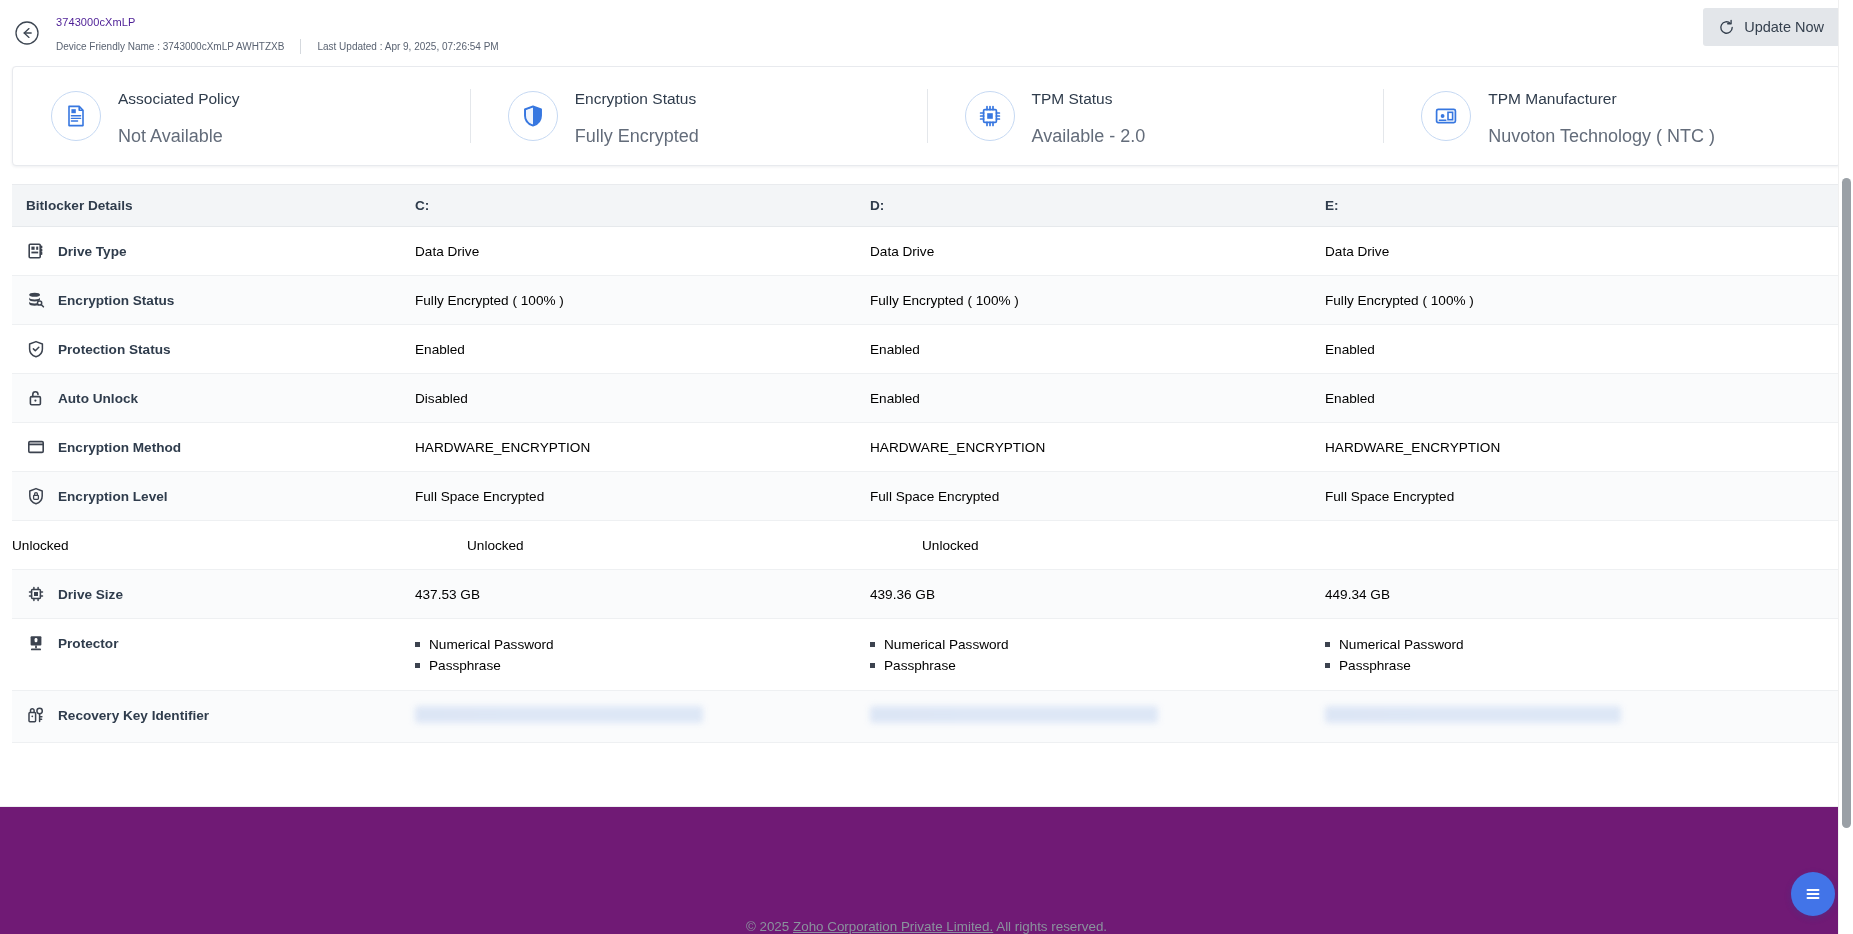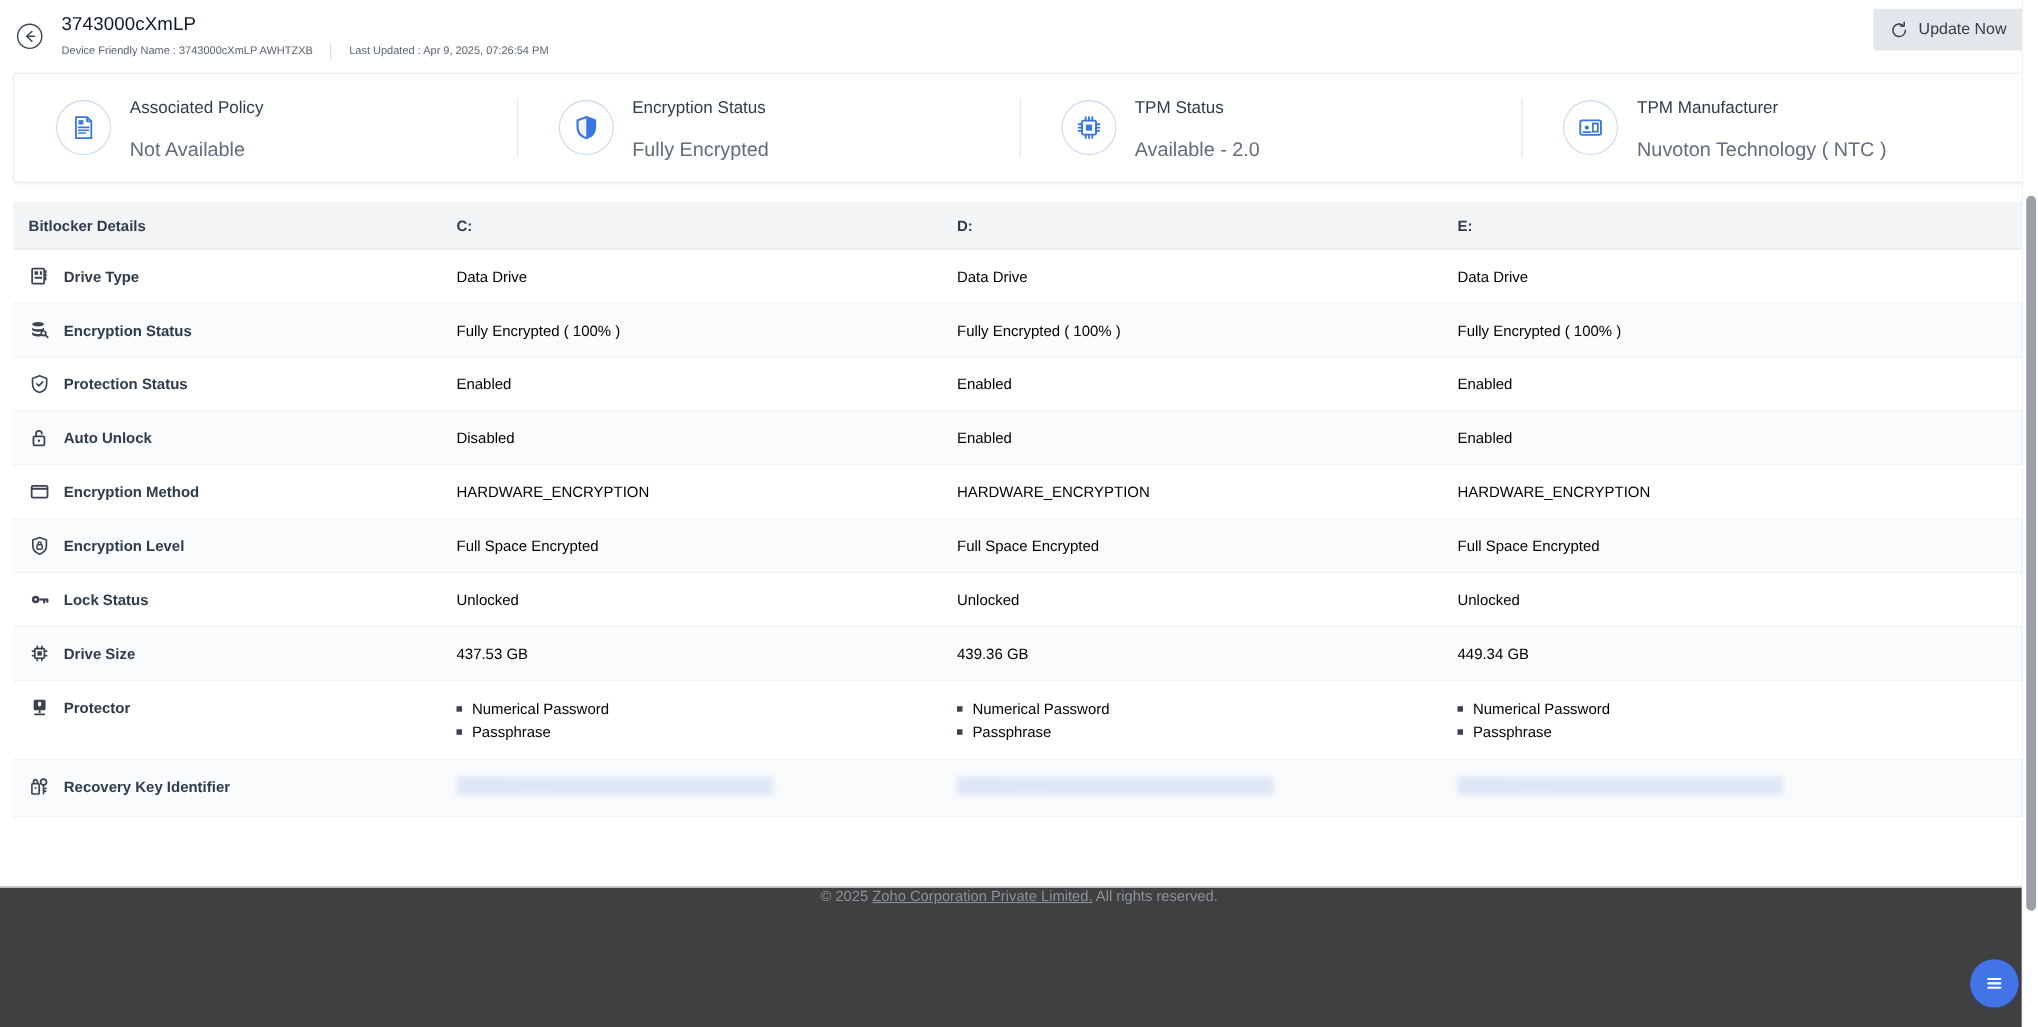--- a/index.html
+++ b/index.html
@@ -25,22 +25,22 @@
   .back-btn {
     width: 34px; height: 34px;
     flex: 0 0 34px;
     display: flex; align-items: center; justify-content: center;
     cursor: pointer;
     margin-right: 12px;
   }
   .back-btn svg { display: block; }
   .header-text { display: flex; flex-direction: column; justify-content: center; }
   .device-title {
-    font-size: 17px;
-    color: #0f172a;
+    font-size: 11px;
+    color: #4c1d95;
     line-height: 22px;
     font-weight: 400;
     letter-spacing: .1px;
   }
   .header-sub {
     display: flex;
     align-items: center;
     margin-top: 5px;
     font-size: 10px;
     color: #5a6372;
@@ -197,24 +197,24 @@
   }
   .redacted.w2 { width: 288px; }
   .redacted.w3 { width: 296px; }
 
   
   .footer {
     position: absolute;
     left: 0; right: 0;
     bottom: 0;
     height: 128px;
-    background: #404040;
+    background: #701a75;
     border-top: 1px solid #edeff1;
     display: flex;
-    align-items: flex-start;
+    align-items: flex-end;
     justify-content: center;
   }
   .footer-text {
     font-size: 13.4px;
     color: #8a929d;
   }
   .footer-text a {
     color: #8a929d;
     text-decoration: underline;
   }
@@ -447,31 +447,20 @@
         </svg>
       </span>
       <span>Encryption Level</span>
     </div>
     <div class="cell c-val">Full Space Encrypted</div>
     <div class="cell c-val">Full Space Encrypted</div>
     <div class="cell c-val last">Full Space Encrypted</div>
   </div>
 
   <div class="row">
-    <div class="cell c-label">
-      <span class="ic">
-        <svg width="18" height="18" viewBox="0 0 18 18" fill="none">
-          <circle cx="5.4" cy="9" r="3.4" fill="#3c434f"></circle>
-          <circle cx="5.4" cy="9" r="1.1" fill="#ffffff"></circle>
-          <path d="M8.8 9h7.4" stroke="#3c434f" stroke-width="2"></path>
-          <path d="M13.2 9v2.8M16 9v2" stroke="#3c434f" stroke-width="2" stroke-linecap="round"></path>
-        </svg>
-      </span>
-      <span>Lock Status</span>
-    </div>
     <div class="cell c-val">Unlocked</div>
     <div class="cell c-val">Unlocked</div>
     <div class="cell c-val last">Unlocked</div>
   </div>
 
   <div class="row alt">
     <div class="cell c-label">
       <span class="ic">
         <svg width="18" height="18" viewBox="0 0 18 18" fill="none">
           <rect x="4.6" y="4.6" width="8.8" height="8.8" rx=".8" stroke="#3c434f" stroke-width="1.5" fill="none"></rect>

